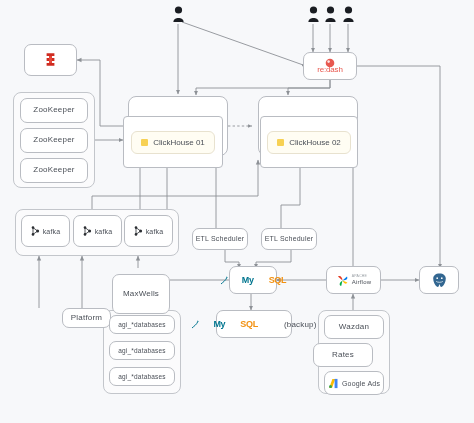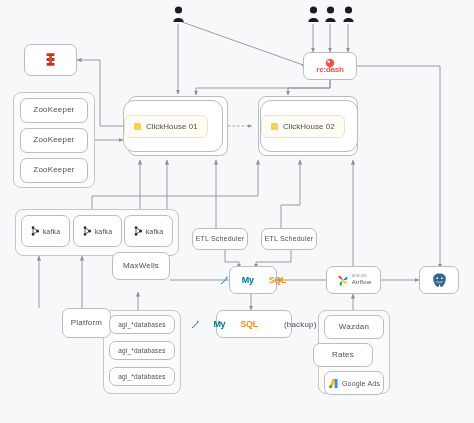--- a/index.html
+++ b/index.html
@@ -40,23 +40,23 @@
     background:#ffffff;
     border:1px solid #b9bcc2;
     border-radius:8px;
     z-index:2;
   }
   .ch-inner{
     position:absolute;
     box-sizing:border-box;
     background:#ffffff;
     border:1px solid #b9bcc2;
-    border-radius:11px;
+    border-radius:4px;
     z-index:3;
-    display:flex;align-items:center;
+    display:flex;align-items:center;justify-content:center;margin-top:16px;
   }
   .ch-chip{
     box-sizing:border-box;
     background:#fffdf3;
     border:1px solid #e8e2cf;
     border-radius:6px;
     padding:6px 9px;
     display:flex;align-items:center;gap:5px;
     font-size:8px;color:#4a4f57;
   }
@@ -69,21 +69,21 @@
   .logo-row{display:flex;align-items:center;gap:3px;justify-content:center;}
   .logo-txt{font-size:7px;color:#4a4f57;}
 
   
   .kafka-mark{width:9px;height:10px;display:block;}
   
   .mysql-wrap{display:flex;align-items:center;gap:15px;}
   .mysql-my{font-size:9px;font-weight:bold;color:#00758f;letter-spacing:-.3px;}
   .mysql-sql{font-size:9px;font-weight:bold;color:#f29111;letter-spacing:-.3px;}
   .mysql-backup{font-size:8px;color:#4a4f57;margin-left:11px;}
-  .redash-txt{font-size:8px;color:#e8584f;font-weight:bold;letter-spacing:-.2px;}
+  .redash-txt{font-size:8px;color:#e8584f;font-weight:normal;letter-spacing:-.2px;}
   .airflow-txt{font-size:6px;color:#4a4f57;line-height:1;text-align:left;}
   .airflow-sub{font-size:3.5px;color:#9aa0a6;display:block;}
   .gads-txt{font-size:7px;color:#4a4f57;}
 </style>
 </head>
 <body>
 
 <div id="canvas">
 
   <svg id="edges" viewBox="0 0 474 423">
@@ -256,25 +256,25 @@
             <circle cx="2" cy="1.6" r="1.3" fill="#2c2f33"></circle>
             <circle cx="2" cy="8.4" r="1.3" fill="#2c2f33"></circle>
             <circle cx="6.6" cy="5" r="1.5" fill="#2c2f33"></circle>
             <path d="M2,1.6 L6.6,5 M2,8.4 L6.6,5 M2,1.6 L2,8.4" stroke="#2c2f33" stroke-width="0.8" fill="none"></path>
           </svg>
       </span>
       <span class="logo-txt">kafka</span>
     </span>
   </div>
 
-  <div class="node" style="left:62px;top:308px;width:49px;height:30px;">
+  <div class="node" style="left:62px;top:308px;width:49px;height:20px;">
     <span class="lbl">Platform</span>
   </div>
 
-  <div class="node" style="left:112px;top:252px;width:58px;height:28px;">
+  <div class="node" style="left:112px;top:274px;width:58px;height:40px;">
     <span class="lbl">MaxWells</span>
   </div>
 
   <div class="group" style="left:103px;top:310px;width:78px;height:84px;"></div>
   <div class="node" style="left:109px;top:315px;width:66px;height:19px;font-size:6.5px;">
     <span class="lbl">agi_*databases</span>
   </div>
   <div class="node" style="left:109px;top:341px;width:66px;height:19px;font-size:6.5px;">
     <span class="lbl">agi_*databases</span>
   </div>

